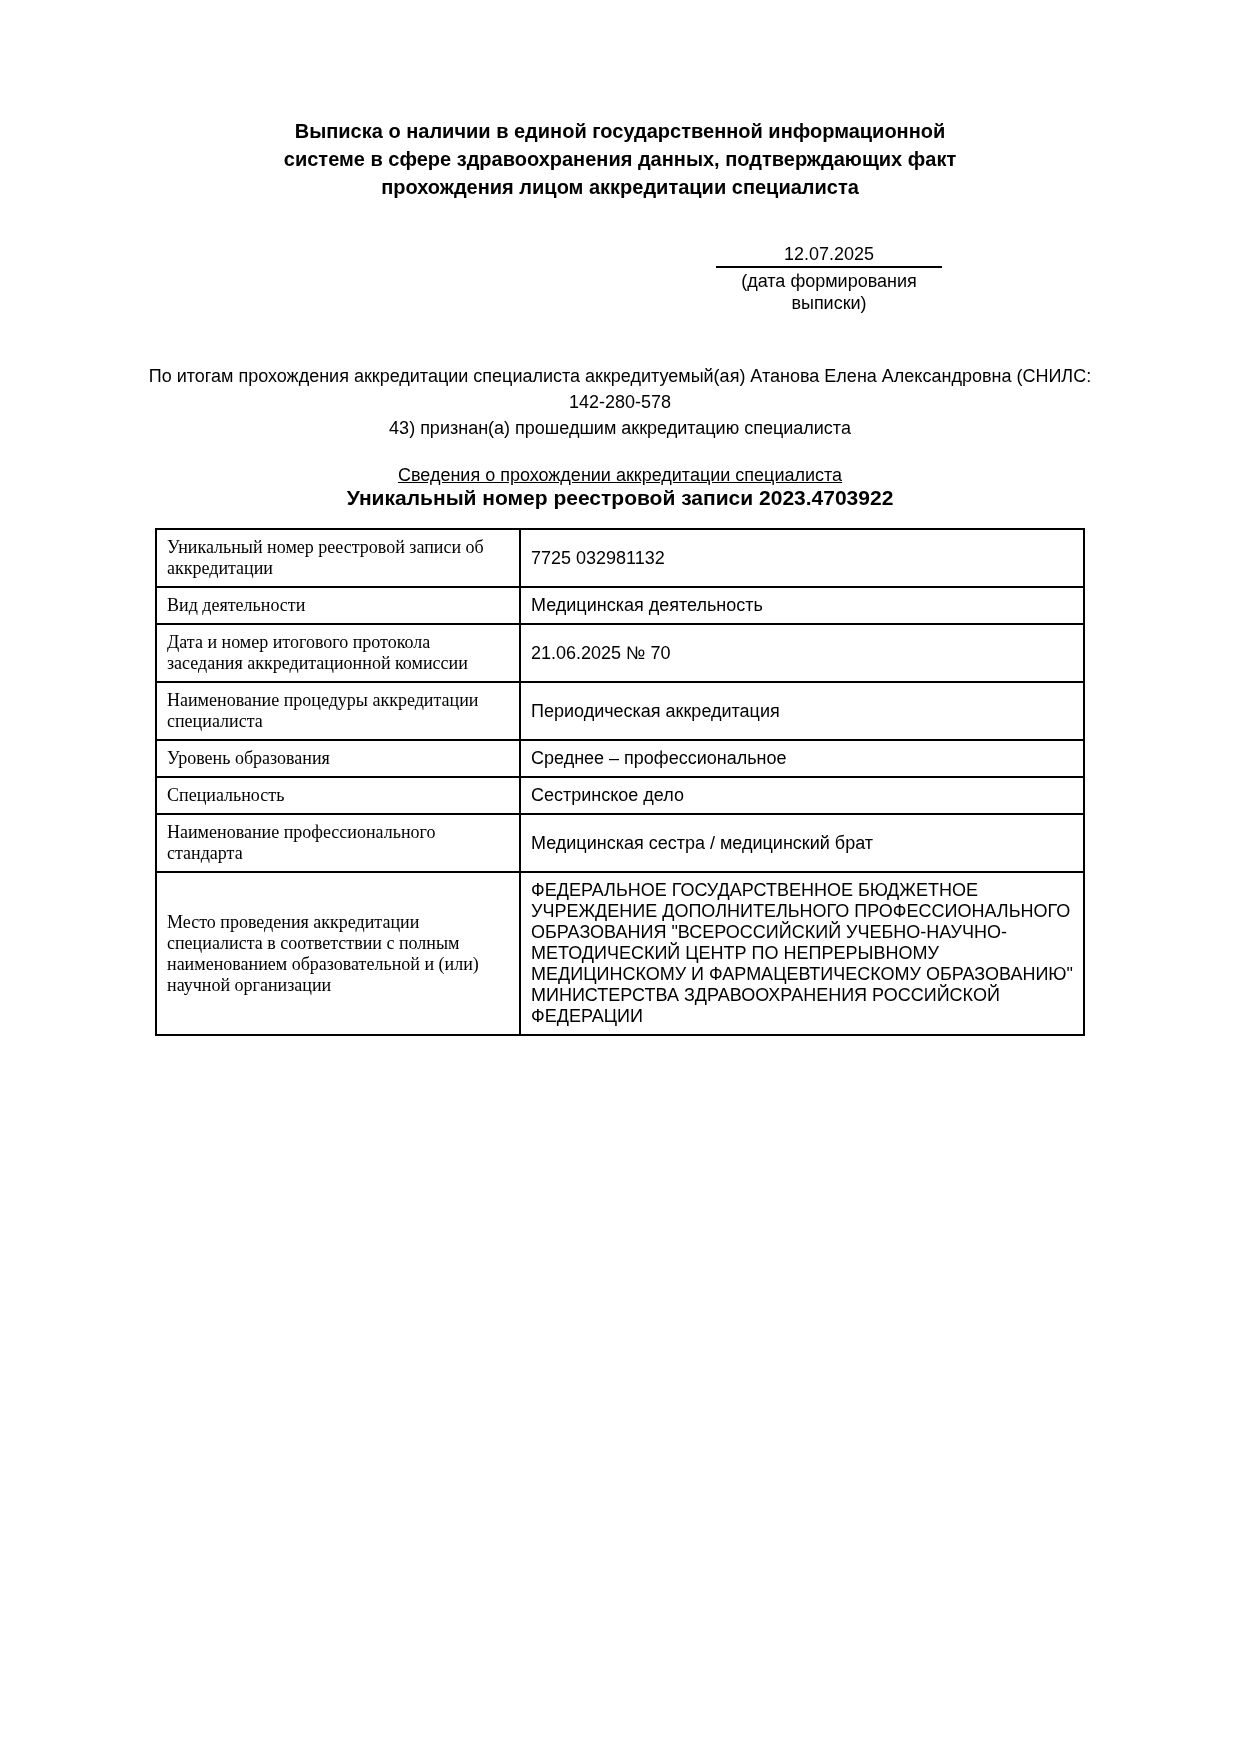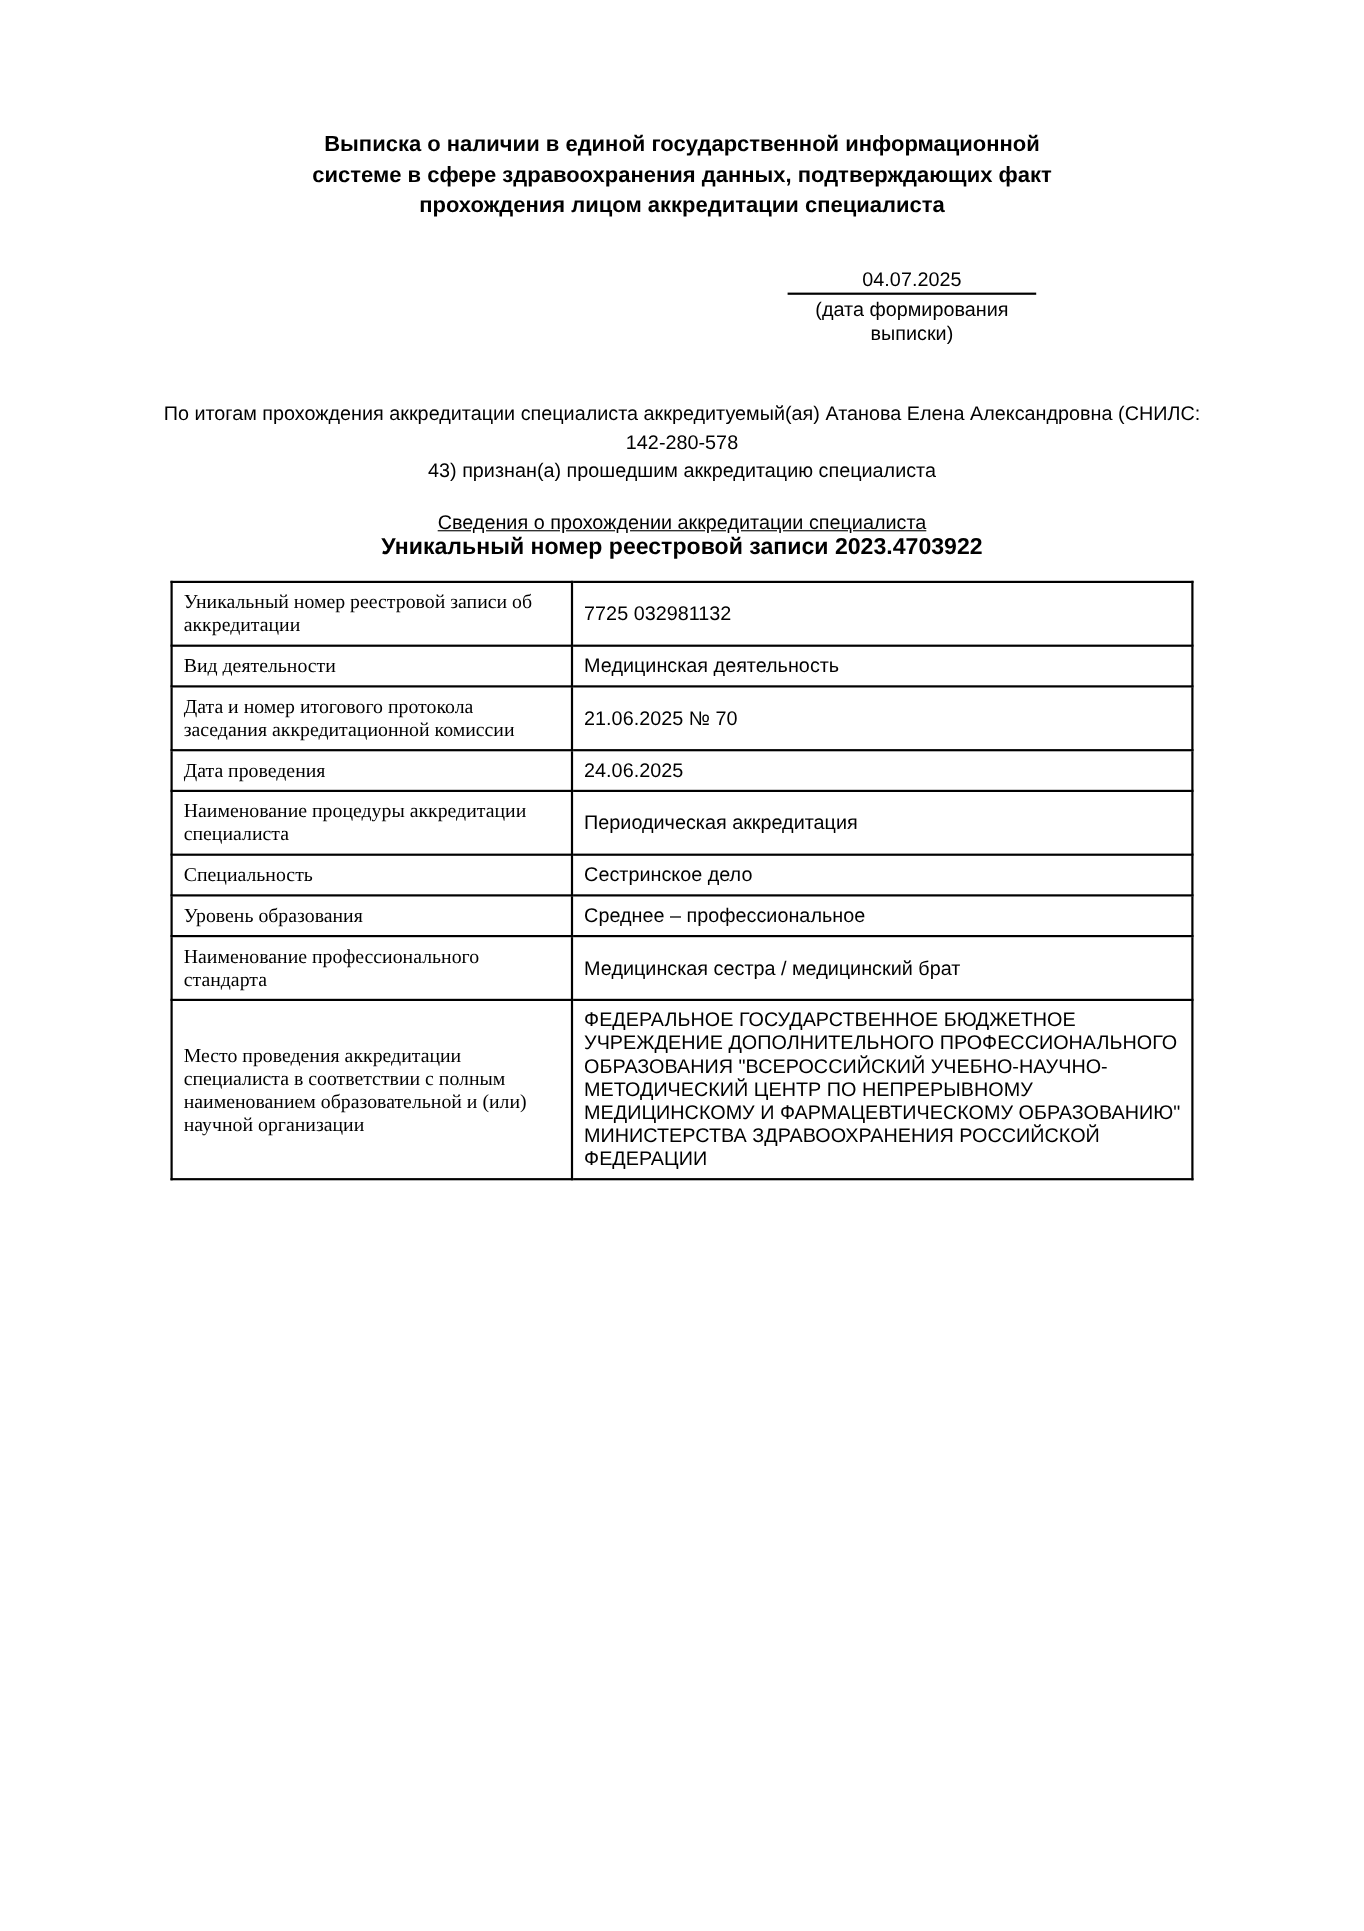--- a/index.html
+++ b/index.html
@@ -80,21 +80,21 @@
 
 <div class="content">
 
   <div class="doc-title">
     <div>Выписка о наличии в единой государственной информационной</div>
     <div>системе в сфере здравоохранения данных, подтверждающих факт</div>
     <div>прохождения лицом аккредитации специалиста</div>
   </div>
 
   <div class="date-block">
-    <div class="date-value">04.07.2025</div>
+    <div class="date-value">12.07.2025</div>
     <div class="date-caption">(дата формирования выписки)</div>
   </div>
 
   <div class="intro">
     <div>По итогам прохождения аккредитации специалиста аккредитуемый(ая) Атанова Елена Александровна (СНИЛС: 142-280-578</div>
     <div>43) признан(а) прошедшим аккредитацию специалиста</div>
   </div>
 
   <div class="section-heading">Сведения о прохождении аккредитации специалиста</div>
 
@@ -108,34 +108,30 @@
       </tr>
       <tr>
         <td class="label-cell">Вид деятельности</td>
         <td class="value-cell">Медицинская деятельность</td>
       </tr>
       <tr>
         <td class="label-cell">Дата и номер итогового протокола заседания аккредитационной комиссии</td>
         <td class="value-cell">21.06.2025 № 70</td>
       </tr>
       <tr>
-        <td class="label-cell">Дата проведения</td>
-        <td class="value-cell">24.06.2025</td>
-      </tr>
-      <tr>
         <td class="label-cell">Наименование процедуры аккредитации специалиста</td>
         <td class="value-cell">Периодическая аккредитация</td>
       </tr>
       <tr>
+        <td class="label-cell">Уровень образования</td>
+        <td class="value-cell">Среднее – профессиональное</td>
+      </tr>
+      <tr>
         <td class="label-cell">Специальность</td>
         <td class="value-cell">Сестринское дело</td>
-      </tr>
-      <tr>
-        <td class="label-cell">Уровень образования</td>
-        <td class="value-cell">Среднее – профессиональное</td>
       </tr>
       <tr>
         <td class="label-cell">Наименование профессионального стандарта</td>
         <td class="value-cell">Медицинская сестра / медицинский брат</td>
       </tr>
       <tr>
         <td class="label-cell">Место проведения аккредитации специалиста в соответствии с полным наименованием образовательной и (или) научной организации</td>
         <td class="value-cell">ФЕДЕРАЛЬНОЕ ГОСУДАРСТВЕННОЕ БЮДЖЕТНОЕ УЧРЕЖДЕНИЕ ДОПОЛНИТЕЛЬНОГО ПРОФЕССИОНАЛЬНОГО ОБРАЗОВАНИЯ "ВСЕРОССИЙСКИЙ УЧЕБНО-НАУЧНО-МЕТОДИЧЕСКИЙ ЦЕНТР ПО НЕПРЕРЫВНОМУ МЕДИЦИНСКОМУ И ФАРМАЦЕВТИЧЕСКОМУ ОБРАЗОВАНИЮ" МИНИСТЕРСТВА ЗДРАВООХРАНЕНИЯ РОССИЙСКОЙ ФЕДЕРАЦИИ</td>
       </tr>
     </tbody>

